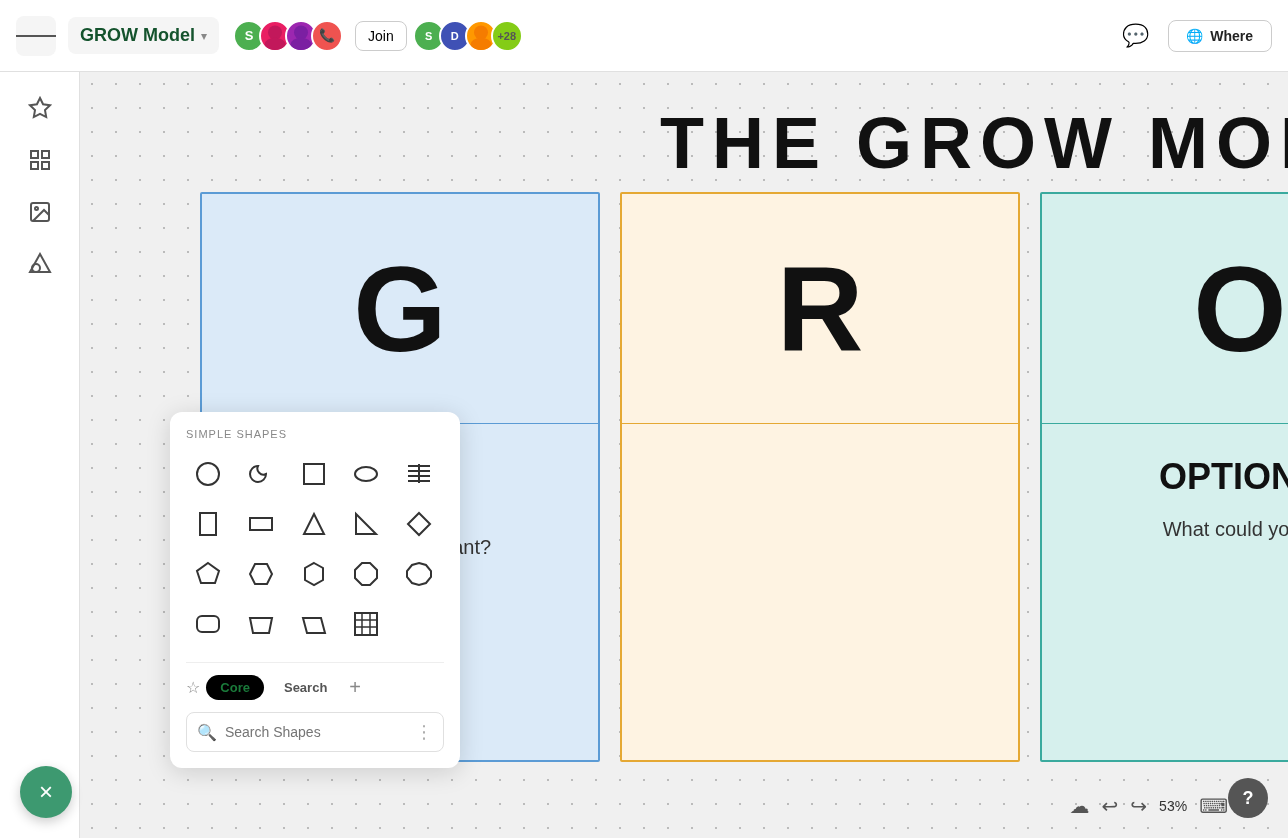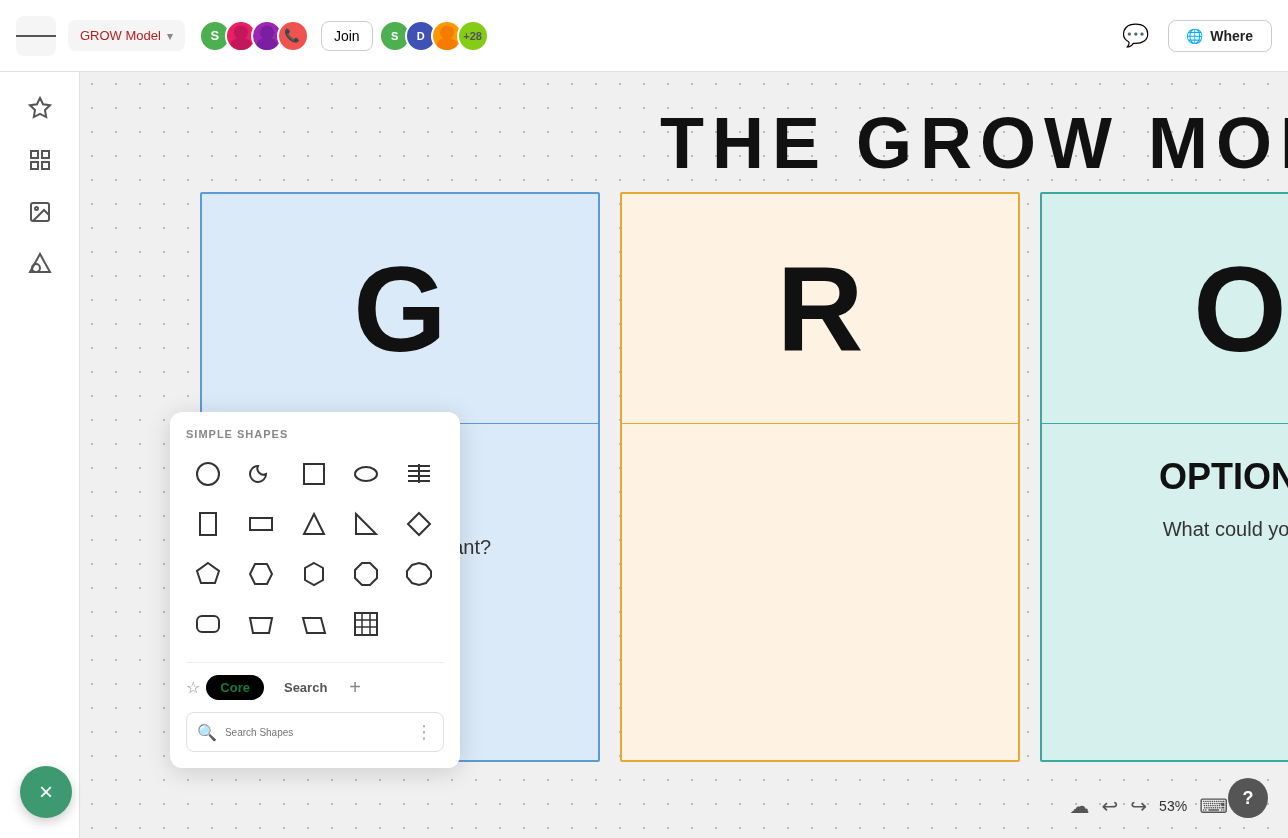--- a/index.html
+++ b/index.html
@@ -13,21 +13,21 @@
     }
     .hamburger-btn {
       width: 40px; height: 40px; border: none; background: #f5f5f5; border-radius: 8px;
       cursor: pointer; display: flex; align-items: center; justify-content: center;
     }
     .hamburger-btn span { display: block; width: 18px; height: 2px; background: #555; margin: 3px auto; }
     .doc-title-area {
       display: flex; align-items: center; gap: 6px; background: #f5f5f5;
       border-radius: 8px; padding: 8px 12px; cursor: pointer;
     }
-    .doc-title { font-size: 13px; font-weight: 400; color: #b91c1c; }
+    .doc-title { font-size: 18px; font-weight: 700; color: #14532d; }
     .doc-title-chevron { color: #888; font-size: 12px; }
     .avatars { display: flex; align-items: center; margin-left: 8px; }
     .avatar {
       width: 32px; height: 32px; border-radius: 50%; border: 2px solid #fff;
       margin-left: -6px; display: flex; align-items: center; justify-content: center;
       font-size: 13px; font-weight: 600; color: #fff;
     }
     .join-btn {
       border: 1.5px solid #ccc; background: #fff; border-radius: 8px;
       padding: 6px 12px; font-size: 14px; cursor: pointer; font-weight: 500;
@@ -117,21 +117,21 @@
     .card-o-title { font-size: 36px; font-weight: 900; color: #111; text-align: center; margin-bottom: 20px; }
     .card-o-text { font-size: 20px; color: #333; text-align: center; }
 
     
     .shapes-panel {
       position: absolute; top: 340px; left: 90px; width: 290px;
       background: #fff; border-radius: 12px; box-shadow: 0 4px 24px rgba(0,0,0,0.15);
       z-index: 50; padding: 16px;
     }
     .shapes-section-label {
-      font-size: 11px; font-weight: 700; color: #888; letter-spacing: 1px;
+      font-size: 11px; font-weight: 400; color: #888; letter-spacing: 1px;
       margin-bottom: 12px; text-transform: uppercase;
     }
     .shapes-grid {
       display: grid; grid-template-columns: repeat(5, 1fr); gap: 6px; margin-bottom: 16px;
     }
     .shape-item {
       width: 44px; height: 44px; display: flex; align-items: center; justify-content: center;
       cursor: pointer; border-radius: 6px;
     }
     .shape-item svg { width: 26px; height: 26px; }
@@ -150,21 +150,21 @@
     .tab-inactive { background: transparent; color: #555; }
     .tab-plus { font-size: 20px; color: #888; cursor: pointer; background: none; border: none; margin-left: 2px; }
 
     
     .search-bar {
       display: flex; align-items: center; gap: 8px;
       border: 1.5px solid #e0e0e0; border-radius: 8px; padding: 8px 10px;
     }
     .search-icon { color: #aaa; font-size: 16px; }
     .search-input {
-      flex: 1; border: none; outline: none; font-size: 10px; color: #555; background: transparent;
+      flex: 1; border: none; outline: none; font-size: 14px; color: #555; background: transparent;
     }
     .search-more { color: #aaa; font-size: 18px; cursor: pointer; }
     .bottom-icon { font-size: 20px; color: #555; cursor: pointer; }
     .zoom-label { font-size: 14px; font-weight: 500; color: #333; }
 
     
     .close-fab {
       position: absolute; bottom: 20px; left: 20px; width: 52px; height: 52px;
       background: #3d9970; border-radius: 50%; display: flex; align-items: center;
       justify-content: center; cursor: pointer; z-index: 200;

